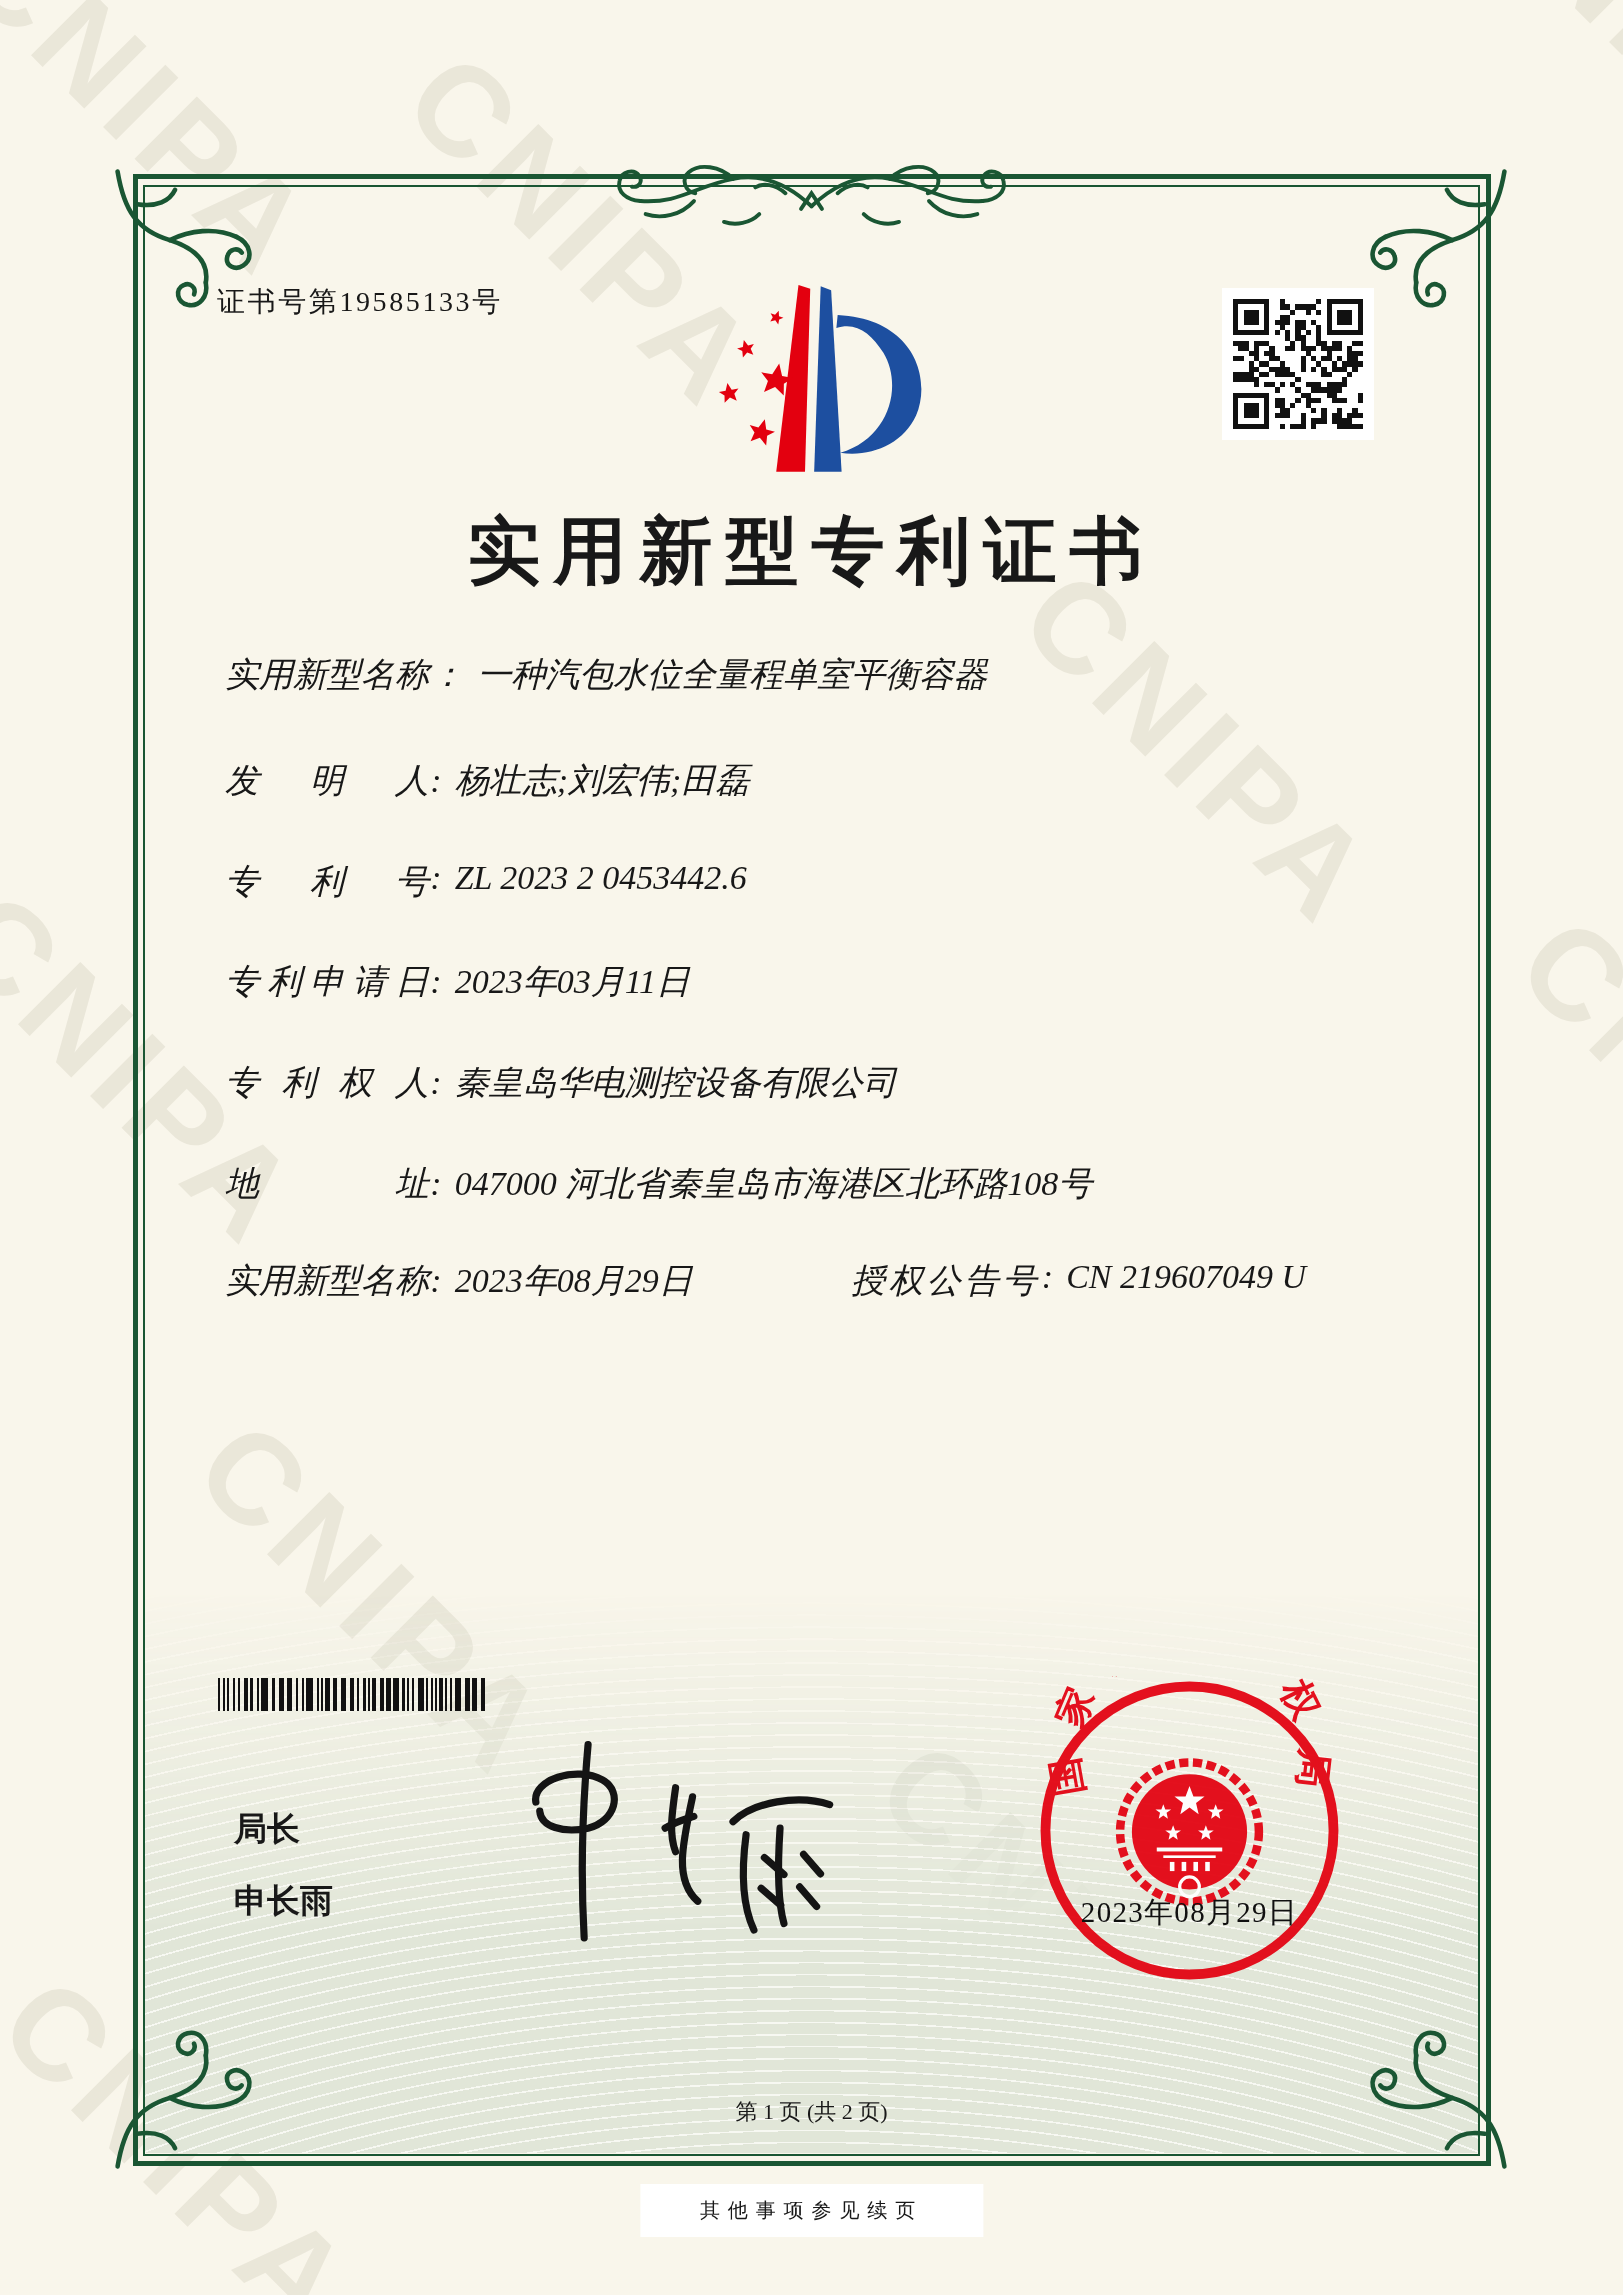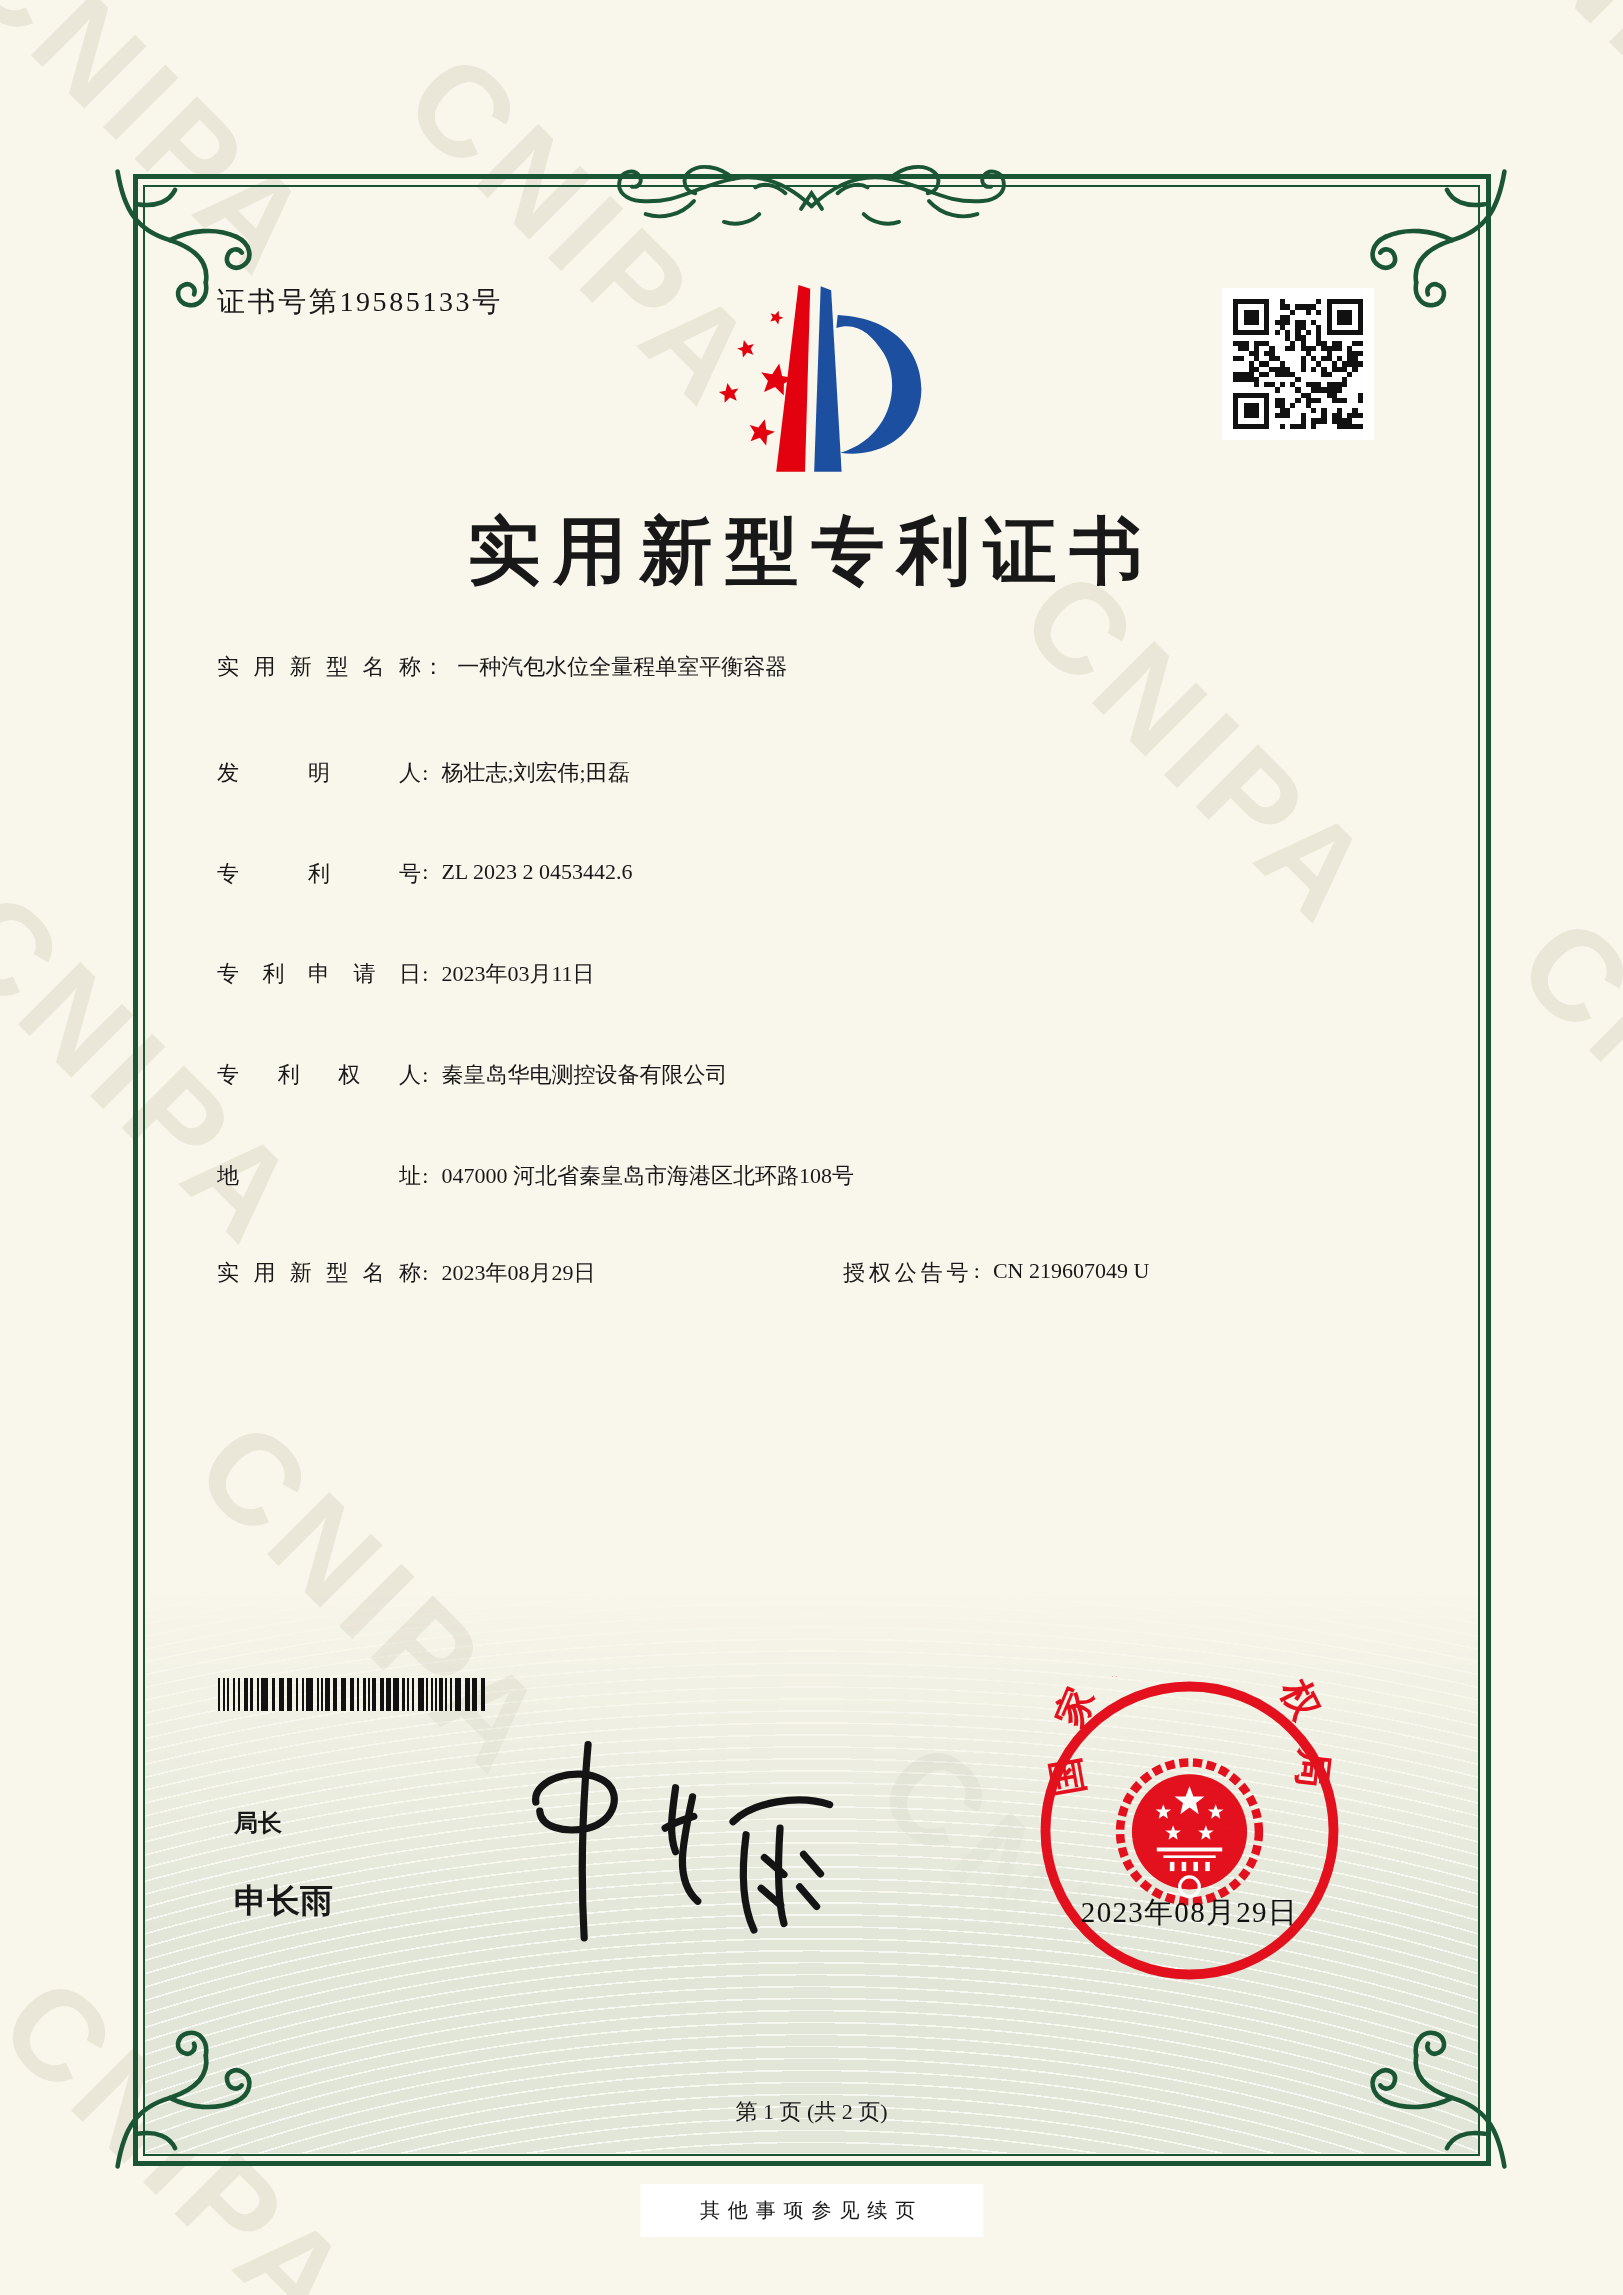--- a/index.html
+++ b/index.html
@@ -46,41 +46,41 @@
       display:flex;align-items:center;justify-content:center;}
   .qr-grid{display:grid;grid-template-columns:repeat(25,5.2px);grid-auto-rows:5.2px;}
   .qr-grid b{background:#111;display:block;}
 
   .title{
     left:0;top:503px;width:1623px;text-align:center;z-index:5;
     font-size:73px;font-weight:bold;letter-spacing:13px;
   }
 
   
-  .row{position:absolute;left:217px;font-size:22px;z-index:5;white-space:nowrap;}
+  .row{position:absolute;left:225px;font-size:34px;z-index:5;white-space:nowrap;font-style:italic;}
   .flabel{
     display:inline-block;width:204px;text-align:justify;text-align-last:justify;
     vertical-align:top;
   }
   .fcolon{display:inline-block;margin:0 13px 0 1.3px;}
   .grant-no-group{position:absolute;left:626px;top:0;white-space:nowrap;}
   .grant-no-group .flabel{width:auto;letter-spacing:3.9px;}
 
   
   .body-text{
     left:200px;top:1343px;width:1225px;z-index:5;
     font-size:27px;line-height:2.28;text-align:justify;
   }
   .body-text p{margin:0;text-indent:2em;}
   .body-text p + p{margin-top:7.9px;}
 
   
   .barcode{left:218px;top:1678px;width:272px;height:33px;z-index:5;display:flex;align-items:stretch;}
   .barcode i{display:block;background:#111;height:100%;}
-  .signer-title{left:234px;top:1807px;font-size:24px;font-weight:bold;z-index:5;
+  .signer-title{left:234px;top:1807px;font-size:33px;font-weight:bold;z-index:5;
     font-family:"Liberation Sans","DejaVu Sans",sans-serif;}
   .signer-name{left:234px;top:1879px;font-size:33px;font-weight:bold;z-index:5;
     font-family:"Liberation Sans","DejaVu Sans",sans-serif;}
   .signature{left:380px;top:1725px;z-index:6;}
 
   .seal{left:1035px;top:1676px;z-index:6;}
   .seal-date{
     left:1035px;top:1893px;width:309px;text-align:center;z-index:7;
     font-size:29px;letter-spacing:1.3px;color:#101010;
   }

